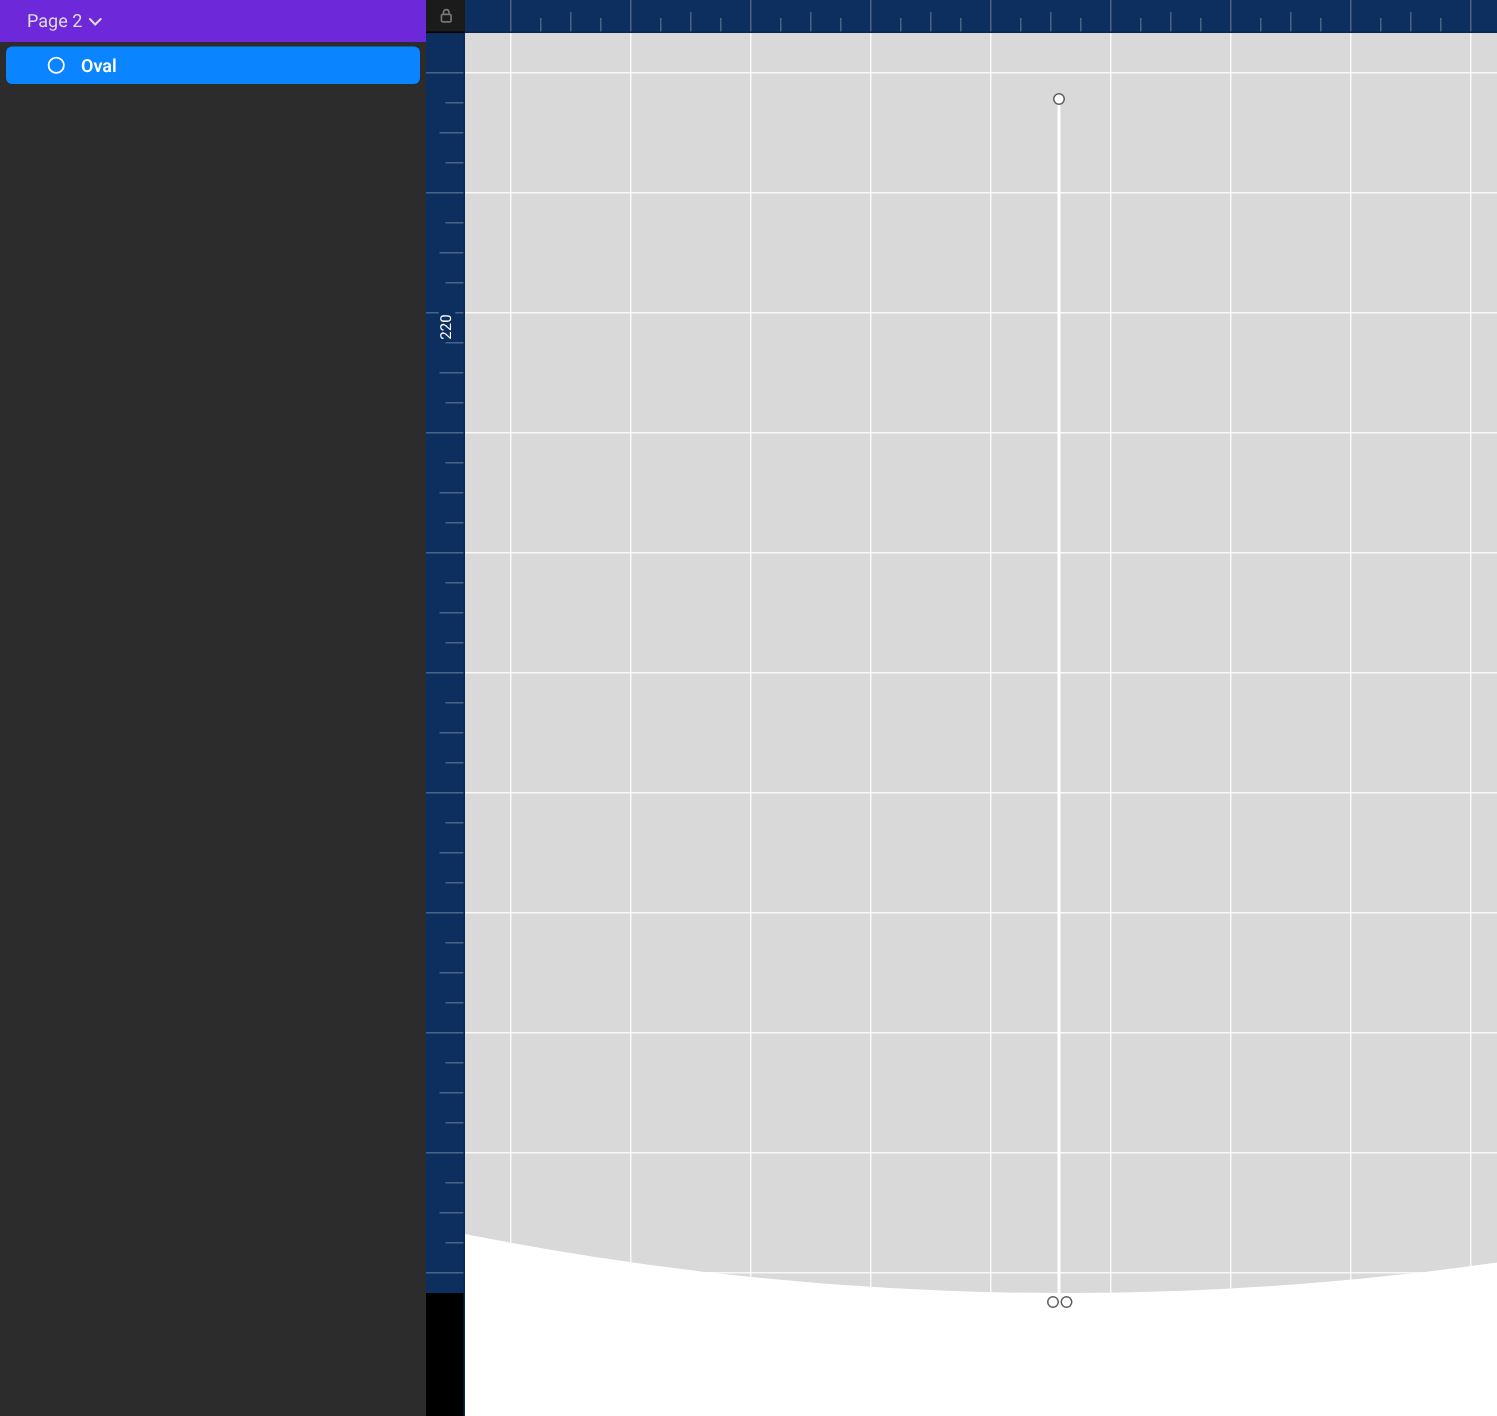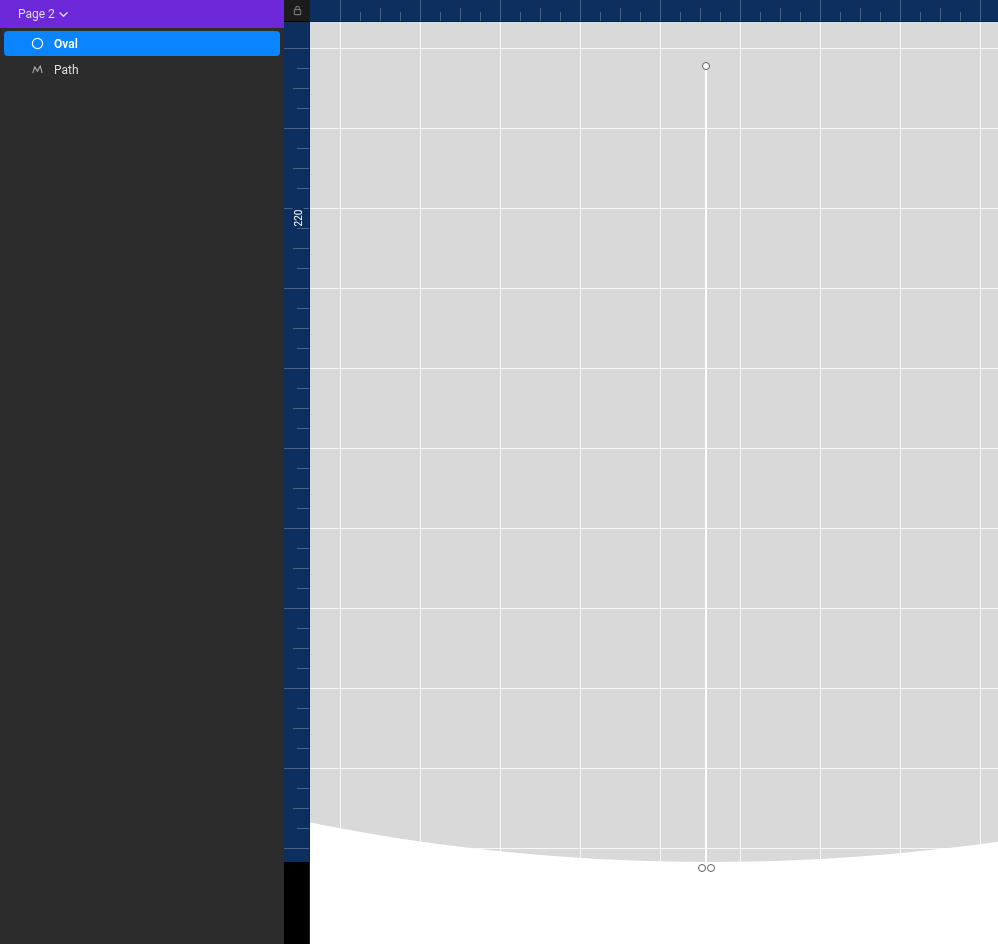--- a/index.html
+++ b/index.html
@@ -243,28 +243,20 @@
         </svg>
     </div>
     <div class="layer-list">
       <div class="layer-item selected">
         <span class="shape-icon">
           <svg width="13" height="13" viewBox="0 0 14 14">
               <circle cx="7" cy="7" r="5.5" fill="none" stroke="#fff" stroke-width="1.3"></circle>
             </svg>
         </span>
         <span>Oval</span>
-      </div>
-      <div class="layer-item">
-        <span class="shape-icon">
-          <svg width="13" height="13" viewBox="0 0 14 14">
-              <path d="M2 11 L4 4 L7 9 L10 3 L12 11" fill="none" stroke="#aaa" stroke-width="1.2" stroke-linejoin="round"></path>
-            </svg>
-        </span>
-        <span>Path</span>
       </div>
     </div>
   </div>
 
   <div class="gutter">
     <div class="lock-corner">
       <svg width="11" height="11" viewBox="0 0 12 12">
         <rect x="2.5" y="5" width="7" height="5.5" rx="1" fill="none" stroke="currentColor" stroke-width="1.2"></rect>
         <path d="M4 5V3.5a2 2 0 0 1 4 0V5" fill="none" stroke="currentColor" stroke-width="1.2"></path>
       </svg>

